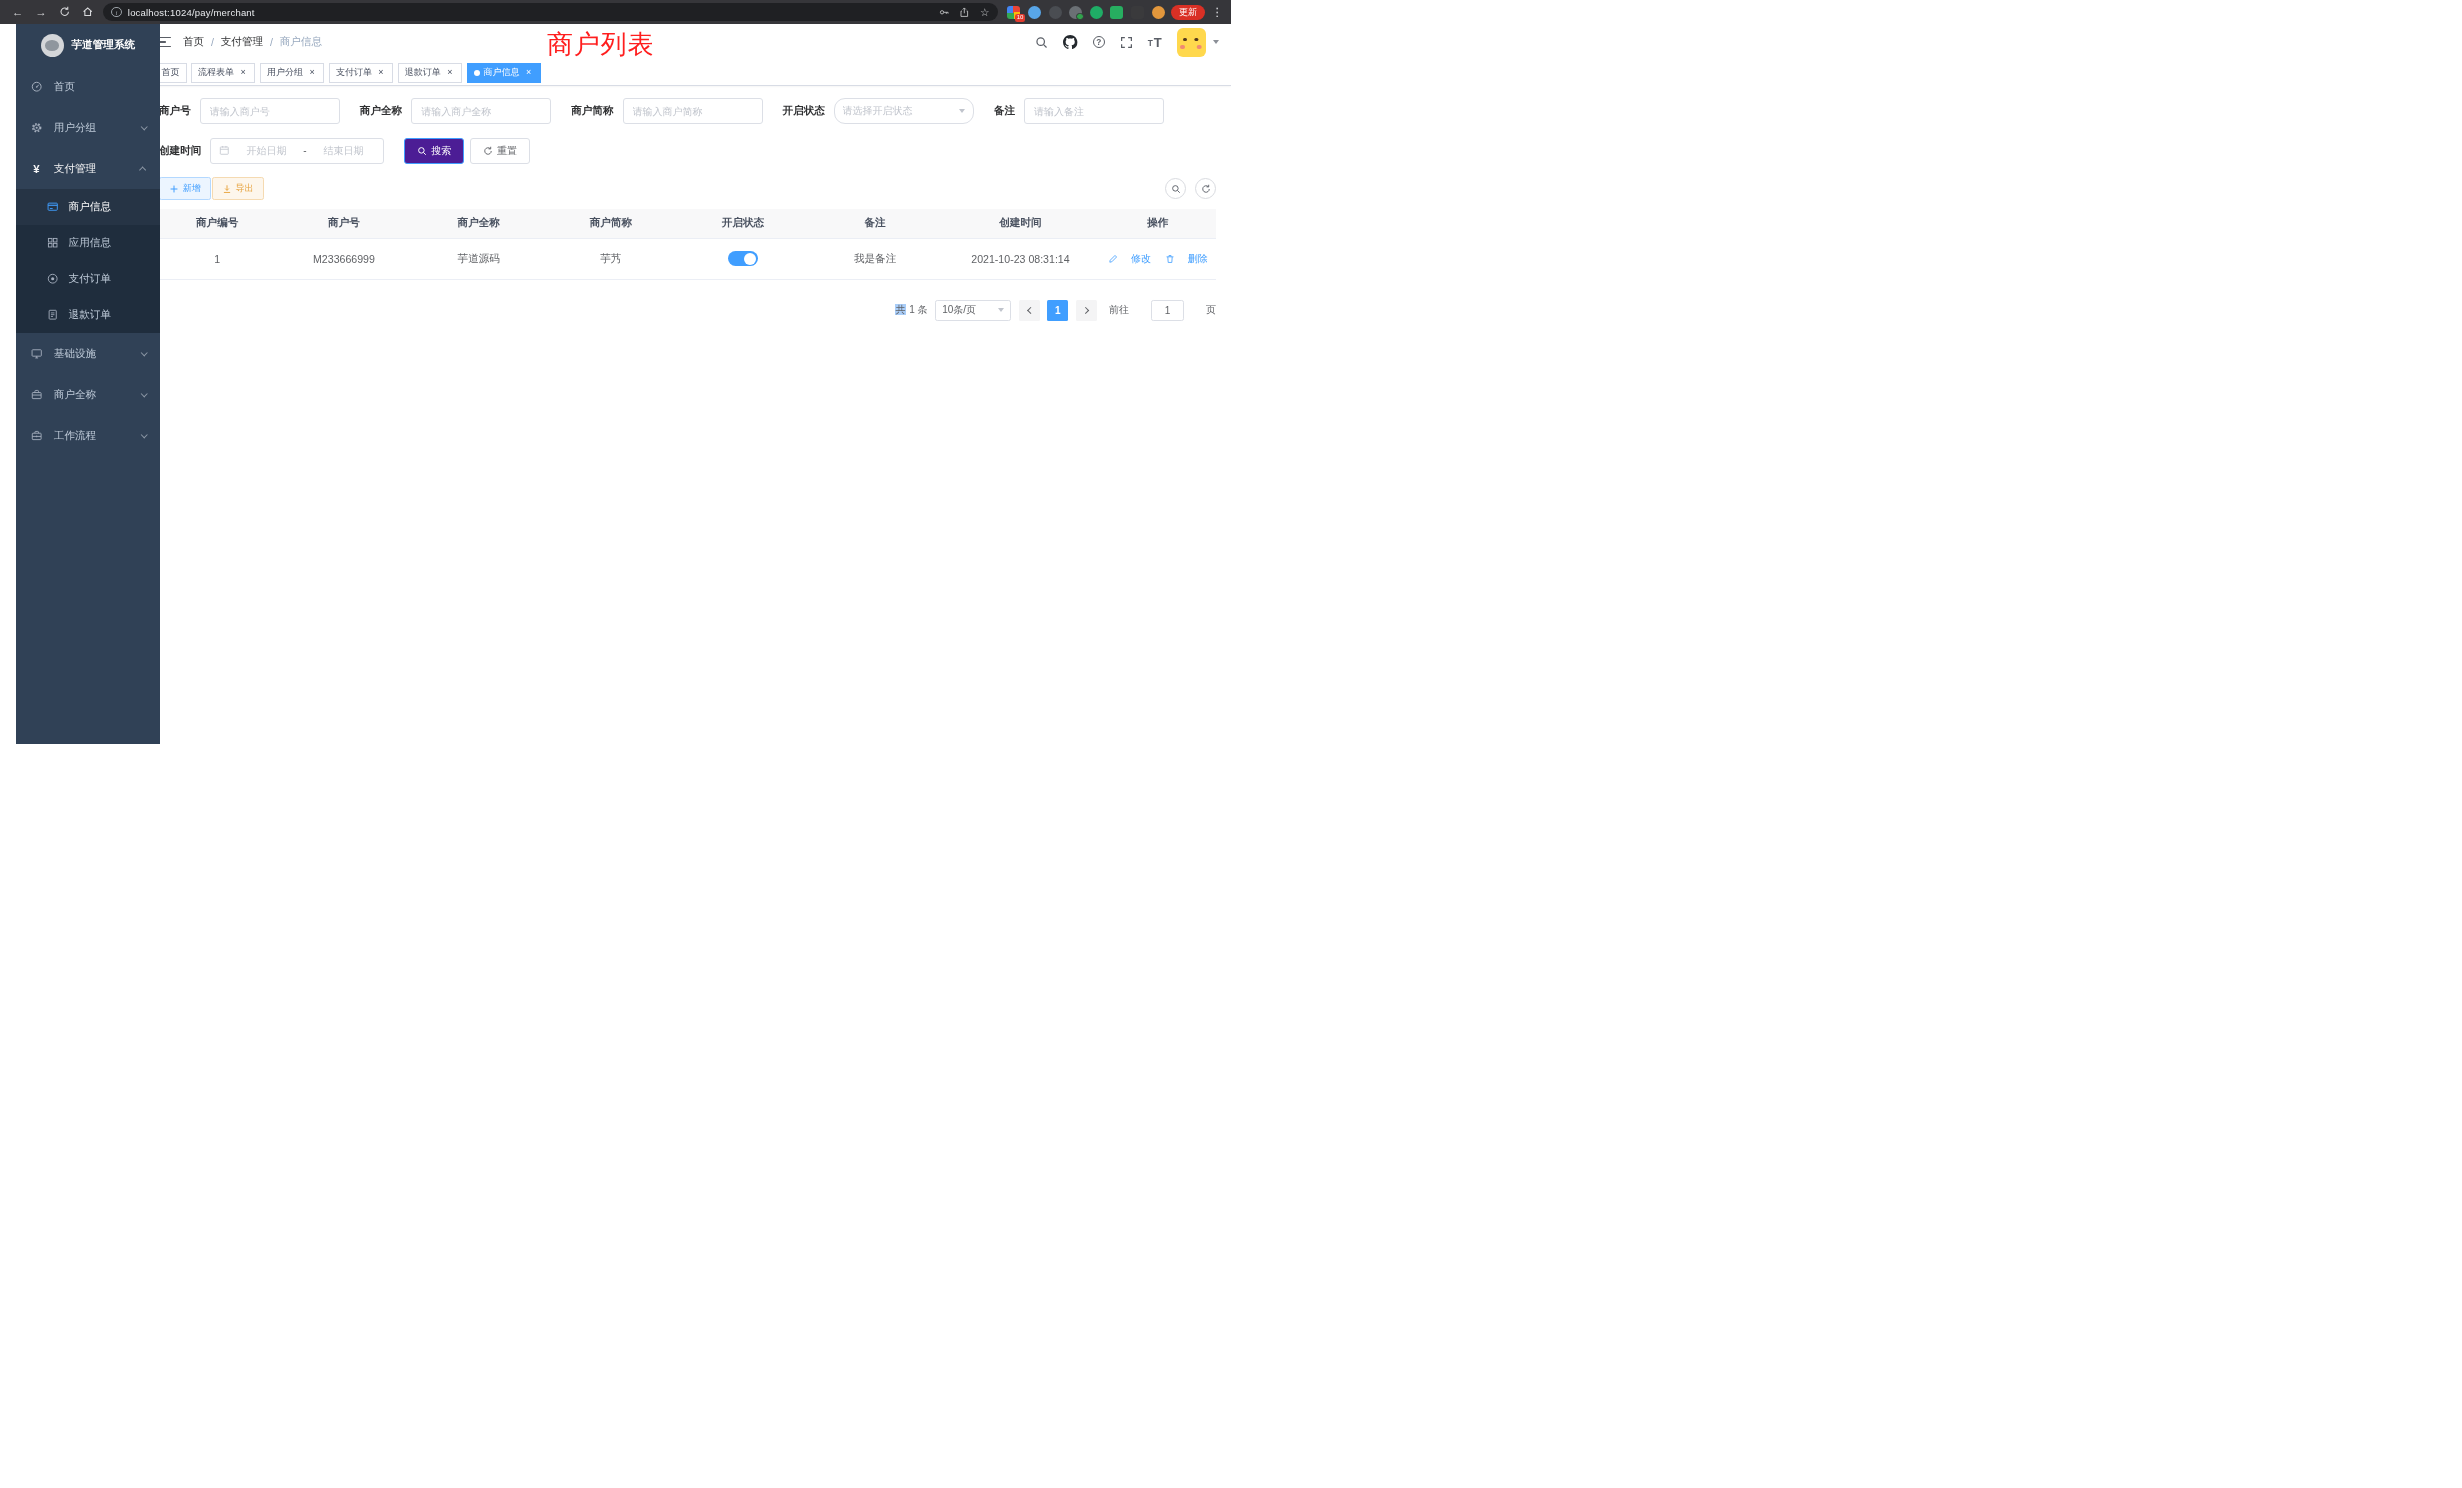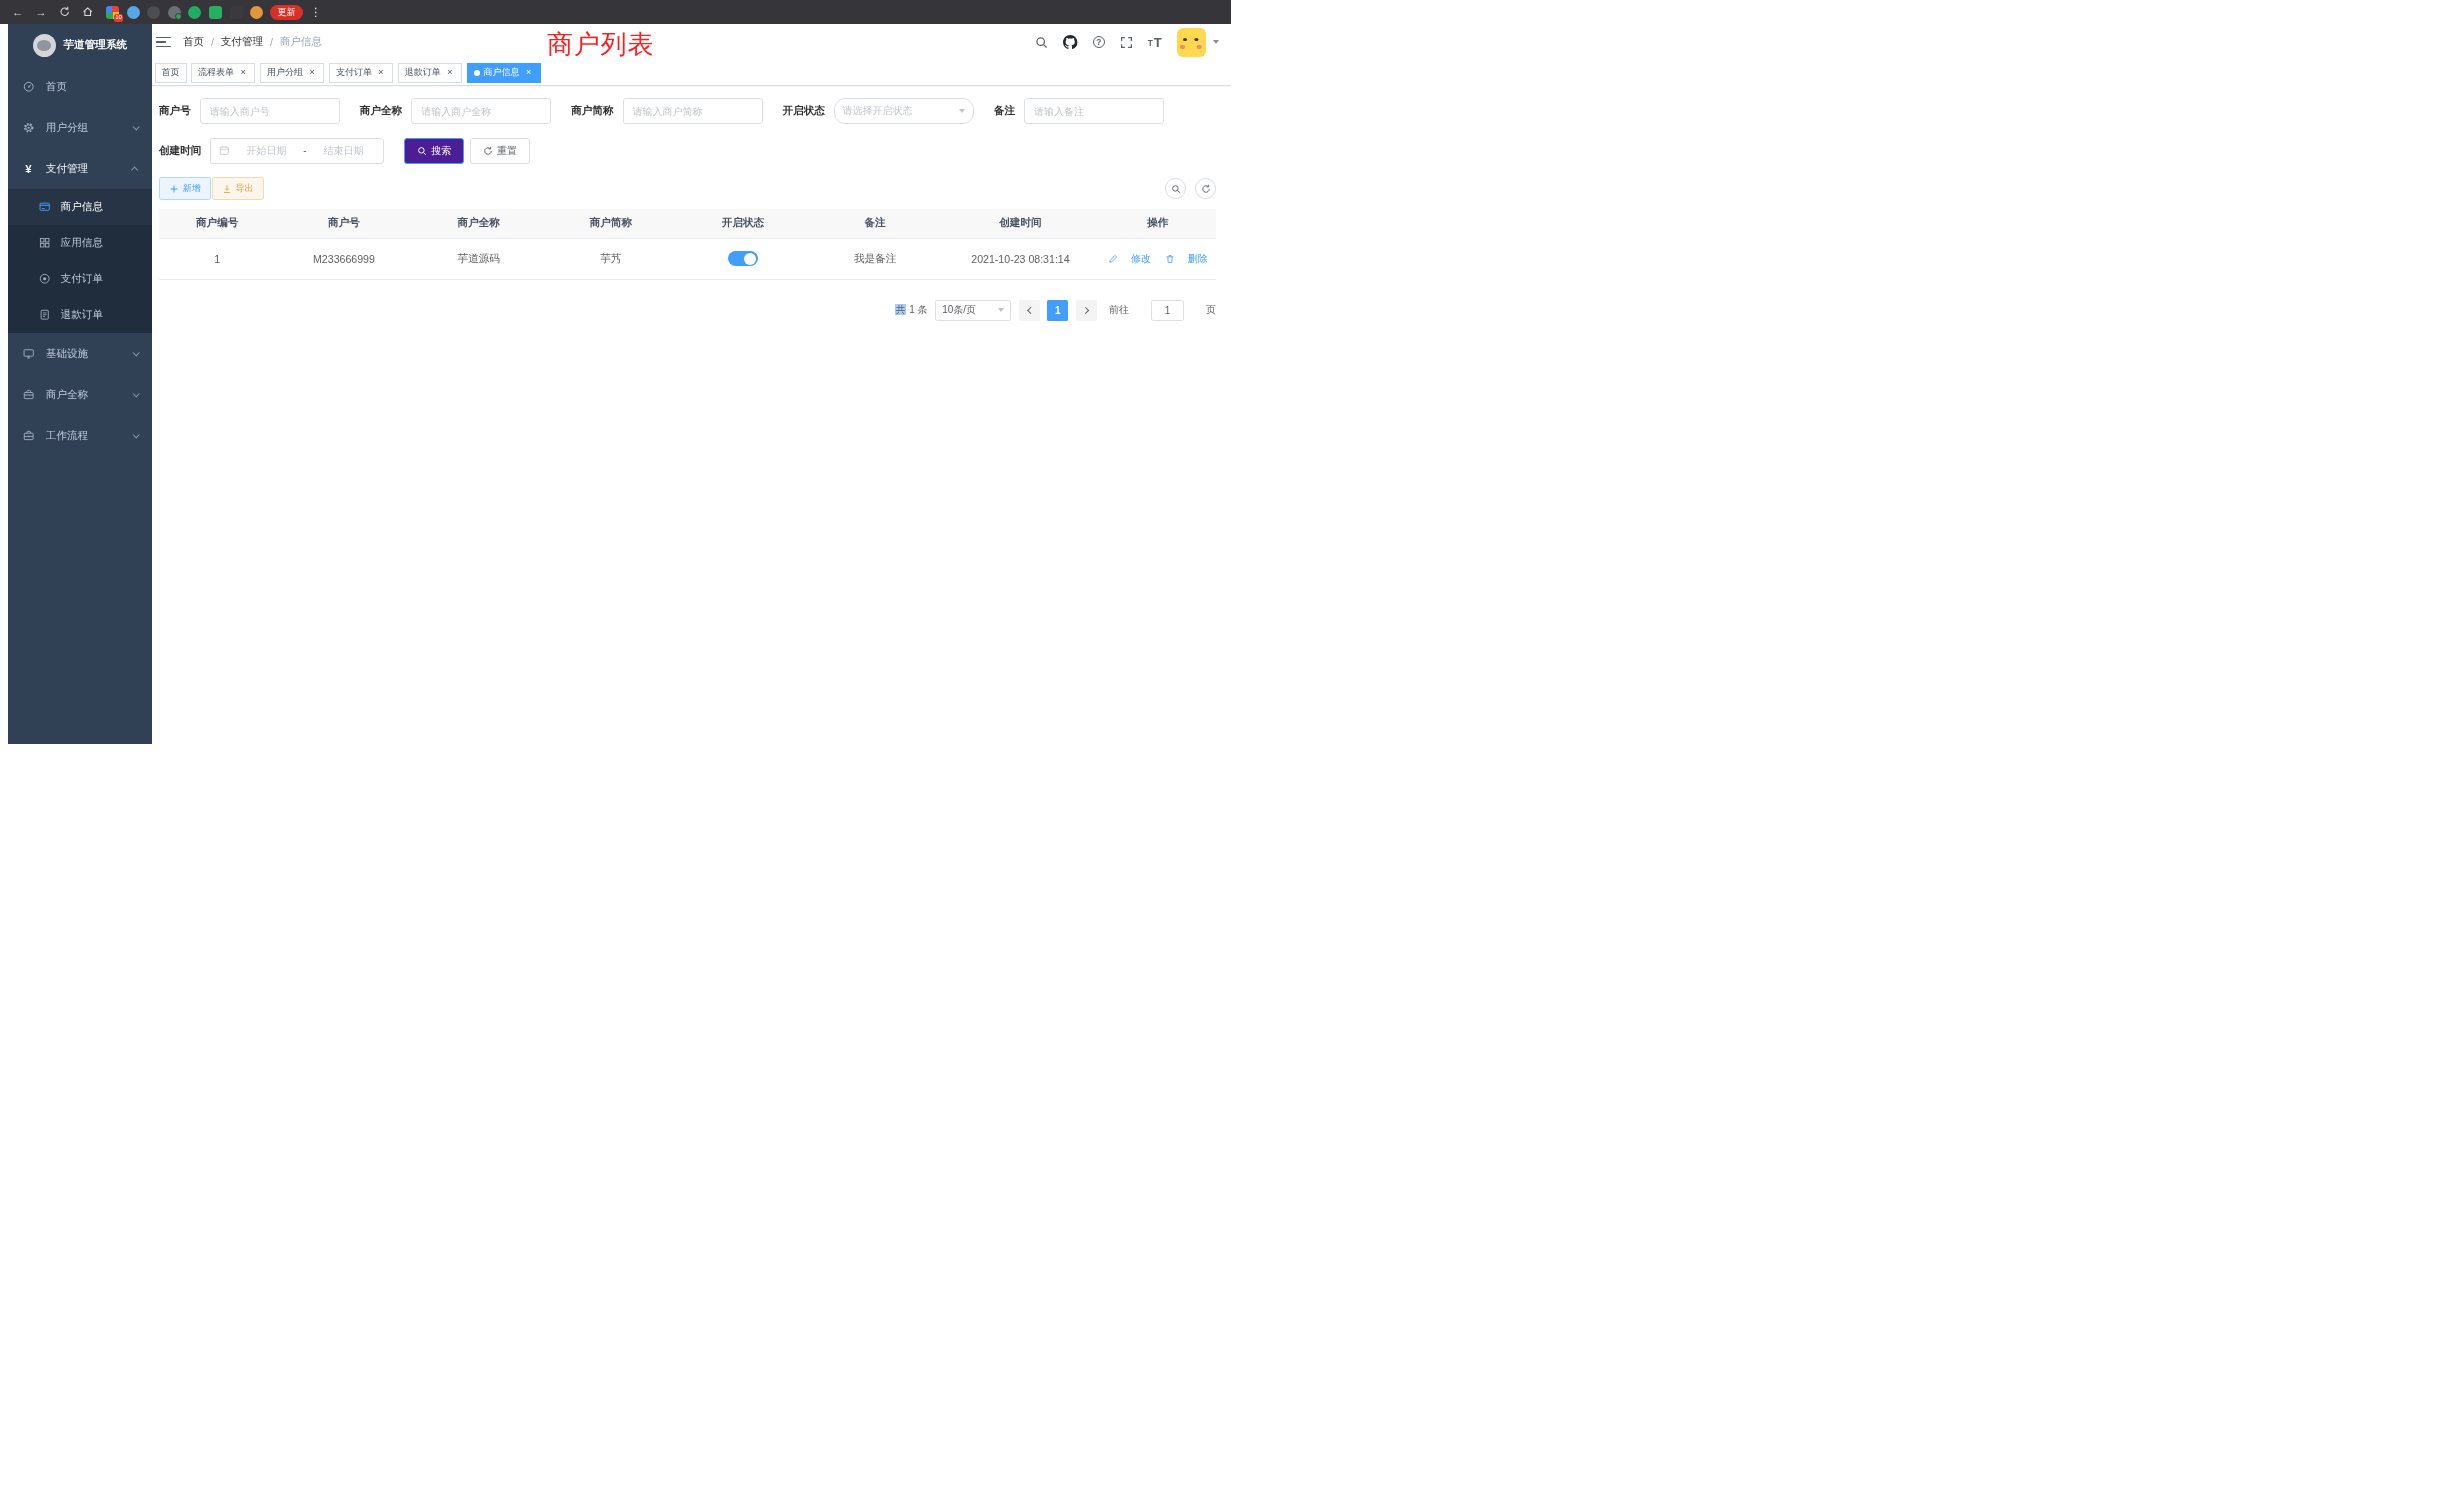--- a/index.html
+++ b/index.html
@@ -27,21 +27,21 @@
   .ext-4::after{content:"";position:absolute;right:-1.5px;bottom:-1.5px;width:5.3px;height:5.3px;border-radius:50%;background:#31a24c;border:0.8px solid #36363a}
   .ext-5{background:#1fad66}
   .ext-6{background:#27ae60}
   .ext-7{background:#3a3a3c}
   .ext-8{background:#e2973c}
   .ext-badge{position:absolute;bottom:-3px;right:-4.5px;background:#e33b2e;color:#fff;font-size:6px;padding:0 1.5px;border-radius:2.3px;line-height:7.6px}
   .update-pill{background:#d93025;color:#fff;font-size:9px;height:15px;line-height:15px;padding:0 7.6px;border-radius:7.6px;white-space:nowrap;flex:0 0 auto}
   .menu-dots{color:#e8eaed;font-size:11.4px;flex:0 0 auto;width:10.6px;text-align:center}
 
   
-  .sidebar{position:absolute;top:24px;left:8px;bottom:0;width:144px;background:#304156;overflow:hidden;z-index:5}
+  .sidebar{position:absolute;top:24px;left:16px;bottom:0;width:144px;background:#304156;overflow:hidden;z-index:5}
   .logo{height:42px;display:flex;align-items:center;justify-content:center;gap:7.6px}
   .logo-img{width:23px;height:23px;border-radius:50%;background:#d4d6d9;position:relative;flex:0 0 auto;overflow:hidden}
   .logo-img::after{content:"";position:absolute;left:4.5px;top:6.8px;width:13.6px;height:10.6px;border-radius:50%;background:#8f969e}
   .logo-title{color:#fff;font-size:10.6px;font-weight:700;white-space:nowrap}
   .menu-item{height:41px;display:flex;align-items:center;padding:0 13.6px;color:#bfcbd9;font-size:10.6px;position:relative;cursor:pointer;white-space:nowrap}
   .menu-item.parent-active{color:#f4f4f5}
   .mi-icon{width:13.6px;margin-right:10.6px;text-align:center;font-size:11.4px;color:#a3adbc;display:flex;align-items:center;justify-content:center;flex:0 0 auto}
   .mi-icon svg{width:11.4px;height:11.4px}
   .chev{margin-left:auto;width:5.3px;height:5.3px;border-right:1.1px solid #8d98a6;border-bottom:1.1px solid #8d98a6;transform:rotate(45deg) translateY(-0.8px)}
   .chev.up{transform:rotate(-135deg) translateY(-1.5px)}
@@ -142,20 +142,35 @@
     <svg viewBox="0 0 16 16" fill="none">
         <path d="M13.2 8a5.2 5.2 0 1 1-1.6-3.75" stroke="currentColor" stroke-width="1.5"></path>
         <path d="M12.3 1.2v3.4H8.9" stroke="currentColor" stroke-width="1.5"></path>
       </svg>
   </span>
   <span class="nav-ic">
     <svg viewBox="0 0 16 16" fill="none">
         <path d="M2.2 8L8 2.8 13.8 8M4 7v6.3h8V7" stroke="currentColor" stroke-width="1.5"></path>
       </svg>
   </span>
+  <div class="url-bar">
+    <span class="info-circle">i</span>
+    <span class="url-text">localhost:1024/pay/merchant</span>
+    <span class="url-right">
+      <svg viewBox="0 0 16 16" fill="none">
+          <circle cx="4.6" cy="8" r="2.5" stroke="currentColor" stroke-width="1.3"></circle>
+          <path d="M7.2 8h6.5M11 8v2.4M13.7 8v2" stroke="currentColor" stroke-width="1.3"></path>
+        </svg>
+      <svg viewBox="0 0 16 16" fill="none">
+          <path d="M8 9.5V1.8M5.6 3.8L8 1.4l2.4 2.4" stroke="currentColor" stroke-width="1.3"></path>
+          <path d="M4.5 6.2H3v8h10v-8h-1.5" stroke="currentColor" stroke-width="1.3"></path>
+        </svg>
+      <span class="star-ic">☆</span>
+    </span>
+  </div>
   <div class="ext-icons">
     <span class="ext sq ext-1">
         <span class="ext-badge">10</span>
       </span>
     <span class="ext ext-2"></span>
     <span class="ext ext-3"></span>
     <span class="ext ext-4"></span>
     <span class="ext ext-5"></span>
     <span class="ext sq ext-6"></span>
     <span class="ext sq ext-7"></span>

